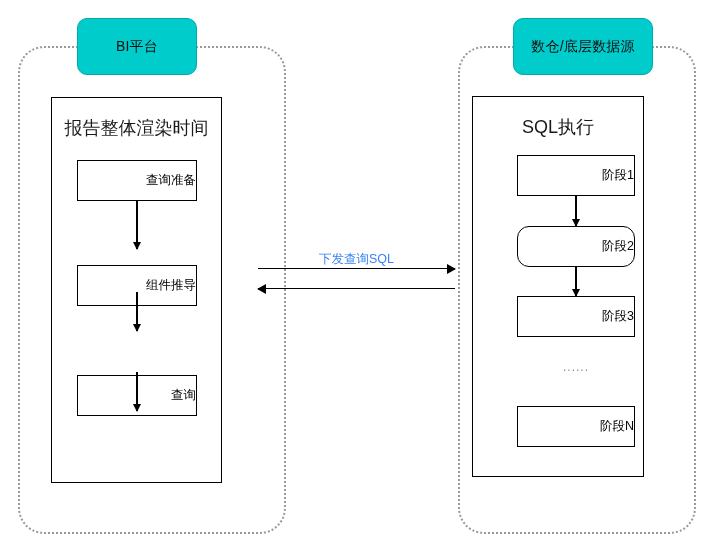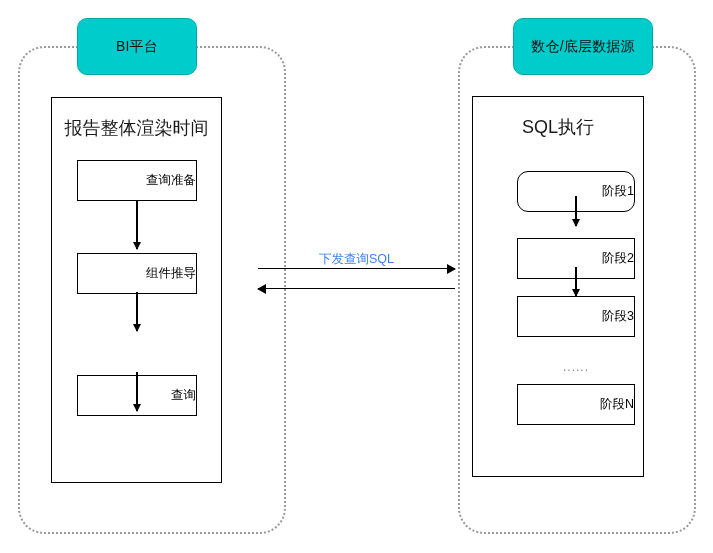--- a/index.html
+++ b/index.html
@@ -161,58 +161,58 @@
 
   <div class="group-box" id="group-left">
     <div class="group-title">报告整体渲染时间</div>
   </div>
 
   <div class="node node-left" style="top:160px;">
     <span>查询准备</span>
   </div>
   <div class="v-arrow" style="left:136.3px; top:201px; height:48px;"></div>
 
-  <div class="node node-left" style="top:253px;padding-left:42px;">
+  <div class="node node-left" style="top:265px;padding-left:42px;">
     <span>组件推导</span>
   </div>
   <div class="v-arrow" style="left:136.3px; top:292px; height:39px;"></div>
 
   <div class="node node-left" style="top:331px;margin-top:44px;">
     <span>查询</span>
   </div>
   <div class="v-arrow" style="left:136.3px; top:372px; height:39px;"></div>
 
 
   <div class="lane" id="lane-right"></div>
 
   <div class="lane-header" id="header-right">
     <span>数仓/底层数据源</span>
   </div>
 
   <div class="group-box" id="group-right">
     <div class="group-title">SQL执行</div>
   </div>
 
-  <div class="node node-right" style="top:171px;border-radius:11px;">
+  <div class="node node-right" style="top:155px;">
     <span>阶段1</span>
   </div>
   <div class="v-arrow" style="left:575.3px; top:196px; height:30px;"></div>
 
-  <div class="node node-right" style="top:238px;">
+  <div class="node node-right" style="top:226px;border-radius:12px;">
     <span>阶段2</span>
   </div>
   <div class="v-arrow" style="left:575.3px; top:267px; height:29px;"></div>
 
   <div class="node node-right" style="top:296px;">
     <span>阶段3</span>
   </div>
 
   <div class="ellipsis" style="left:517px; top:360px; width:118px;">......</div>
 
-  <div class="node node-right" style="top:384px;">
+  <div class="node node-right" style="top:406px;">
     <span>阶段N</span>
   </div>
 
   <div class="msg-label" style="left:258px; top:251px; width:197px;">下发查询SQL</div>
   <div class="msg msg-right" style="left:258px; top:268px; width:197px;"></div>
 
   <div class="msg msg-left" style="left:258px; top:288px; width:197px;"></div>
 
 </div>
 

